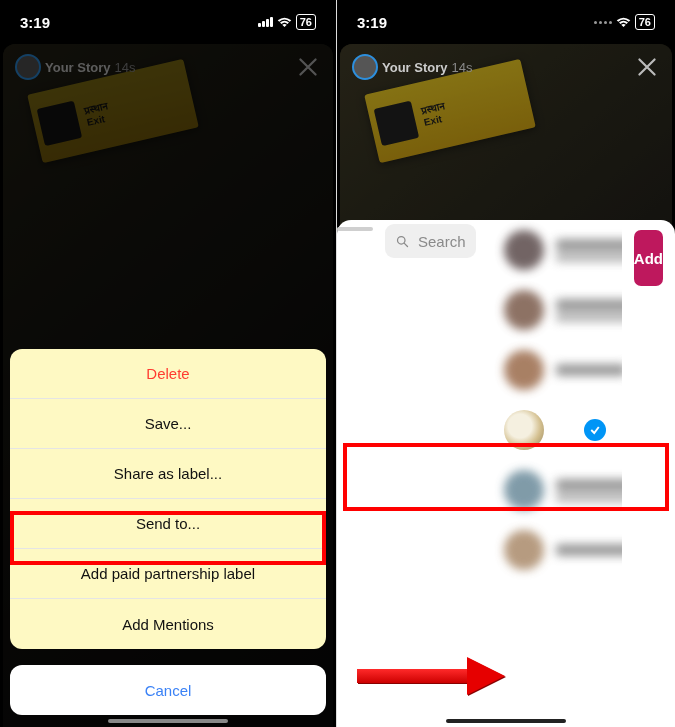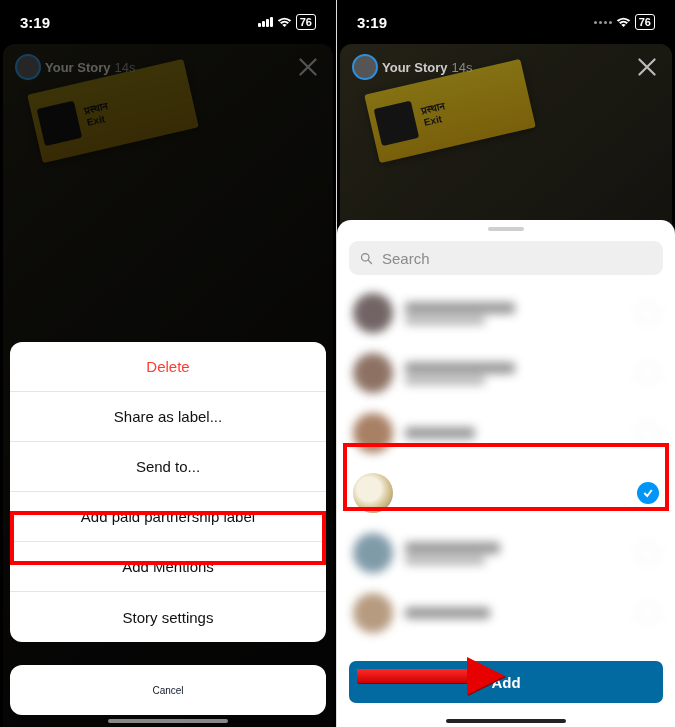--- a/index.html
+++ b/index.html
@@ -29,46 +29,46 @@
   .sign { position: absolute; top: 32px; left: 30px; width: 160px; height: 70px; background: linear-gradient(#e8c61b,#d4a50c); transform: rotate(-13deg); border-radius: 3px; box-shadow: 0 2px 8px rgba(0,0,0,.5); display:flex; align-items:center; padding:6px; gap:8px; }
   .sign .ico { width: 38px; height: 38px; background: #1a1a1a; border-radius: 3px; }
   .sign .txt { color:#1a1a1a; font-size:10px; font-weight:700; line-height:1.2; }
   .blur-layer { position:absolute; inset:0; background:rgba(10,10,10,.45); }
 
   
   .dim { position: absolute; inset: 0; background: rgba(0,0,0,0.55); z-index: 20; }
 
   
   .sheet { position: absolute; bottom: 12px; left: 10px; right: 10px; z-index: 30; }
-  .sheet-group { background: #ffffff; border-radius: 12px; overflow: hidden; margin-bottom: 23px; }
+  .sheet-group { background: #fef9c3; border-radius: 12px; overflow: hidden; margin-bottom: 16px; }
   .sheet-item { height: 50px; display: flex; align-items: center; justify-content: center; font-size: 15px; color: #111; border-bottom: 0.5px solid #e5e5e5; position: relative; }
   .sheet-item:last-child { border-bottom: none; }
   .sheet-item.danger { color: #ff3b30; }
-  .cancel-btn { background: #fff; border-radius: 12px; height: 50px; display: flex; align-items: center; justify-content: center; font-size: 10px; font-weight: 500; color: #0f172a; }
+  .cancel-btn { background: #fff; border-radius: 12px; height: 50px; display: flex; align-items: center; justify-content: center; font-size: 15px; font-weight: 500; color: #3b82f6; }
   .hl-red { position: absolute; border: 4px solid #ff0000; z-index: 40; pointer-events: none; }
 
   .home-ind { position: absolute; bottom: 4px; left: 50%; transform: translateX(-50%); width: 120px; height: 4px; background: #888; border-radius: 3px; z-index: 50; }
 
   
-  .mention-sheet { position: absolute; left: 0; right: 0; bottom: 0; top: 220px; background: #fff; border-radius: 14px 14px 0 0; z-index: 30; display: flex; flex-direction: column; }
+  .mention-sheet { position: absolute; left: 0; right: 0; bottom: 0; top: 220px; background: #fff; border-radius: 14px 14px 0 0; z-index: 30; display: flex; flex-direction: row; }
   .grabber { width: 36px; height: 4px; background: #cfcfcf; border-radius: 3px; margin: 7px auto 6px; }
   .search { margin: 4px 12px 8px; height: 34px; background: #efefef; border-radius: 9px; display: flex; align-items: center; padding: 0 10px; gap: 8px; color: #8a8a8a; font-size: 15px; }
   .user-list { flex: 1; overflow: hidden; }
   .user-row { display: flex; align-items: center; gap: 12px; padding: 10px 16px; position: relative; }
   .user-pic { width: 40px; height: 40px; border-radius: 50%; background: #bbb; flex: none; }
   .user-texts { display:flex; flex-direction:column; gap:2px; }
   .blur { filter: blur(5px); opacity:.85; }
   .user-name { font-weight: 600; font-size: 14px; color: #222; }
   .name-blob { width: 110px; height: 12px; background: #888; border-radius: 3px; }
   .name-blob.s { width: 80px; height:9px; background:#aaa; }
   .check { width: 22px; height: 22px; border-radius: 50%; background: #0095f6; margin-left: auto; display:flex;align-items:center;justify-content:center; }
   .check svg { width: 12px; height: 12px; stroke:#fff; stroke-width:2.5; fill:none; }
   .ring { width: 22px; height: 22px; border-radius: 50%; border: 1.5px solid #ddd; margin-left: auto; }
   .add-bar { padding: 10px 12px 24px; }
-  .add-btn { height: 42px; background: #0369a1; color: #fff; border-radius: 7px; display: flex; align-items: center; justify-content: center; font-weight: 600; font-size: 15px; position: relative; text-align: center; }
+  .add-btn { height: 56px; background: #be185d; color: #fff; border-radius: 7px; display: flex; align-items: center; justify-content: center; font-weight: 600; font-size: 15px; position: relative; text-align: center; }
 
   
   .arrow-wrap { position: absolute; left: 20px; bottom: 32px; width: 160px; height: 40px; z-index: 60; pointer-events:none; }
   .arrow-shaft { position:absolute; left:0; top:14px; width:120px; height:14px; background: linear-gradient(#ff2a2a,#cc0000); box-shadow: 1px 1px 0 #800; }
   .arrow-head { position:absolute; left:110px; top:2px; width:0; height:0; border-left: 38px solid #e60000; border-top: 19px solid transparent; border-bottom: 19px solid transparent; filter: drop-shadow(1px 1px 0 #800); }
 </style>
 </head>
 <body>
 
 <div class="container">
@@ -112,33 +112,33 @@
     </div>
 
     <div class="dim"></div>
 
     <div class="sheet">
       <div class="sheet-group">
         <div class="sheet-item danger">
             <span>Delete</span>
           </div>
         <div class="sheet-item">
+            <span>Save...</span>
+          </div>
+        <div class="sheet-item">
             <span>Share as label...</span>
           </div>
         <div class="sheet-item">
             <span>Send to...</span>
           </div>
         <div class="sheet-item">
             <span>Add paid partnership label</span>
           </div>
         <div class="sheet-item">
             <span>Add Mentions</span>
-          </div>
-        <div class="sheet-item">
-            <span>Story settings</span>
           </div>
       </div>
       <div class="cancel-btn">
           <span>Cancel</span>
         </div>
     </div>
 
     <div class="hl-red" style="left:10px; right:10px; top:511px; height:54px;"></div>
     <div class="home-ind"></div>
   </div>

